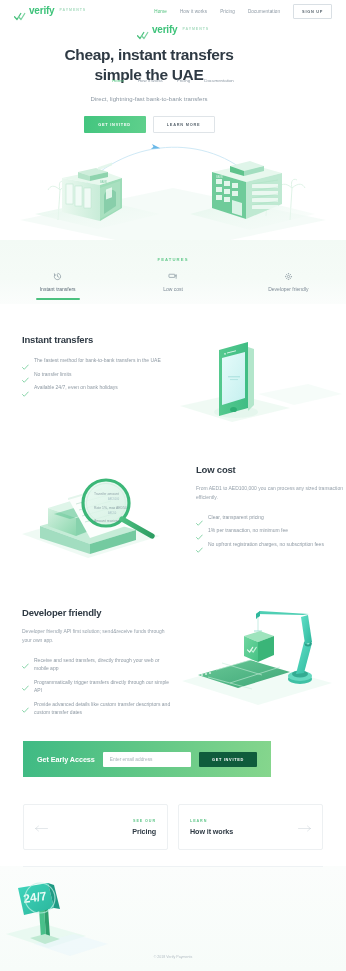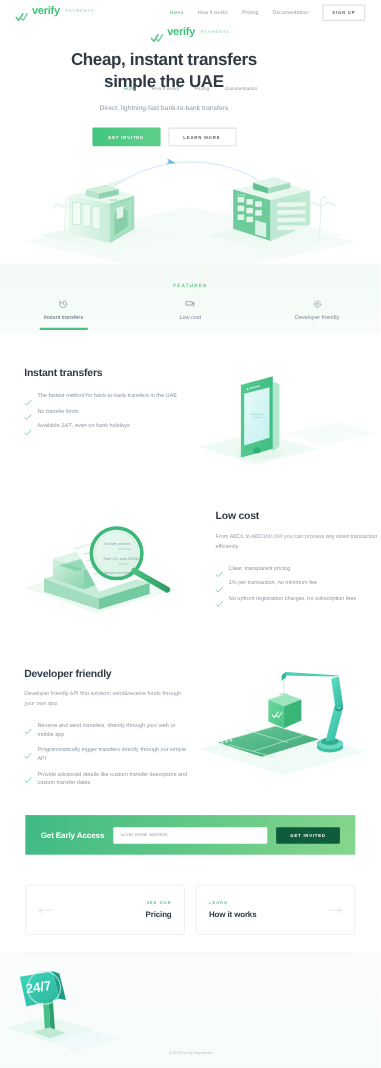--- a/index.html
+++ b/index.html
@@ -51,21 +51,21 @@
   .sec h2{font-size:9.5px;font-weight:700;color:#2f3a44;letter-spacing:-.2px;}
   .sec .lead{font-size:5px;line-height:1.75;color:#97a2ac;margin-top:9px;}
   .bullets{margin-top:11px;}
   .bullet{display:flex;gap:5px;margin-bottom:5px;}
   .tick{flex:none;width:7px;height:7px;margin-top:.5px;}
   .bullet span.txt{font-size:5px;line-height:1.72;color:#8e99a3;}
 
   .sec-illus{position:absolute;}
 
   
-  .cta{position:absolute;left:23px;top:741px;width:300px;height:36px;
+  .cta{position:absolute;left:23px;top:741px;width:248px;height:36px;
     background:linear-gradient(100deg,#3fba84 0%,#5ec686 45%,#86d68d 100%);
     display:flex;align-items:center;padding:0 14px;gap:8px;}
   .cta-title{font-size:7.3px;font-weight:700;color:#fff;letter-spacing:-.1px;white-space:nowrap;}
   .cta-input{flex:1;height:15px;background:#fff;border:none;border-radius:1px;
     font-size:4.8px;color:#9aa5ae;padding:0 7px;font-family:inherit;outline:none;}
   .cta-input::placeholder{color:#a8b2ba;}
   .cta-btn{background:#0f5c3c;color:#fff;font-size:3.9px;font-weight:700;letter-spacing:.7px;
     height:15px;width:58px;border:none;border-radius:1px;}
 
   

